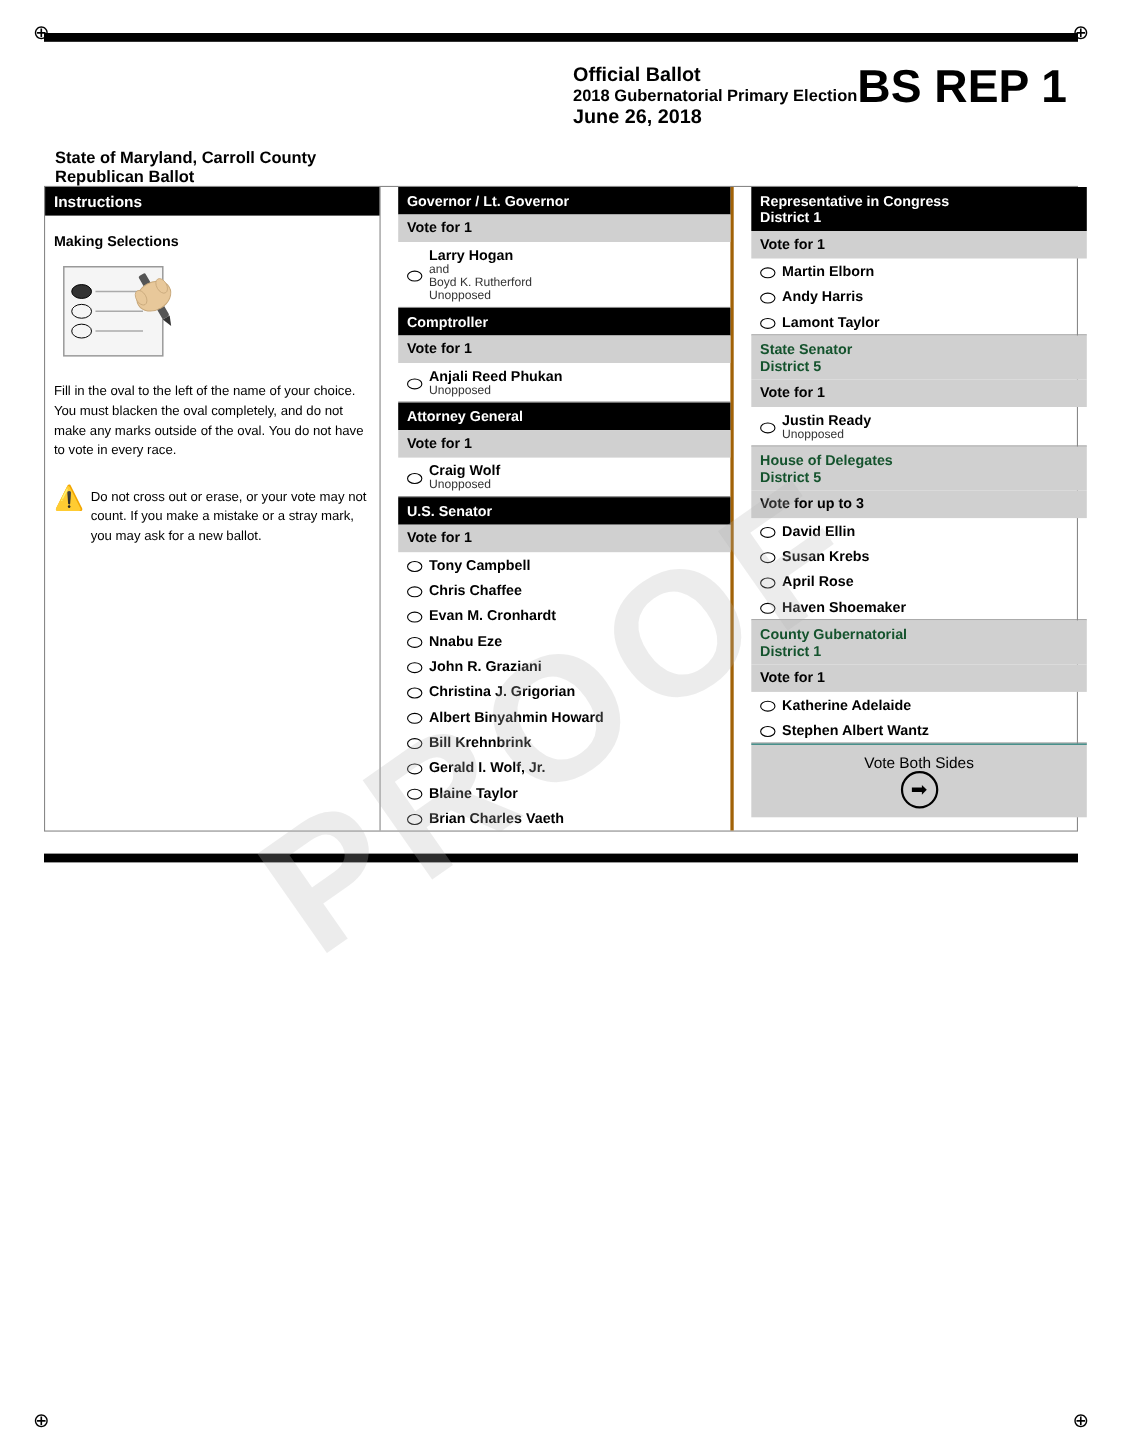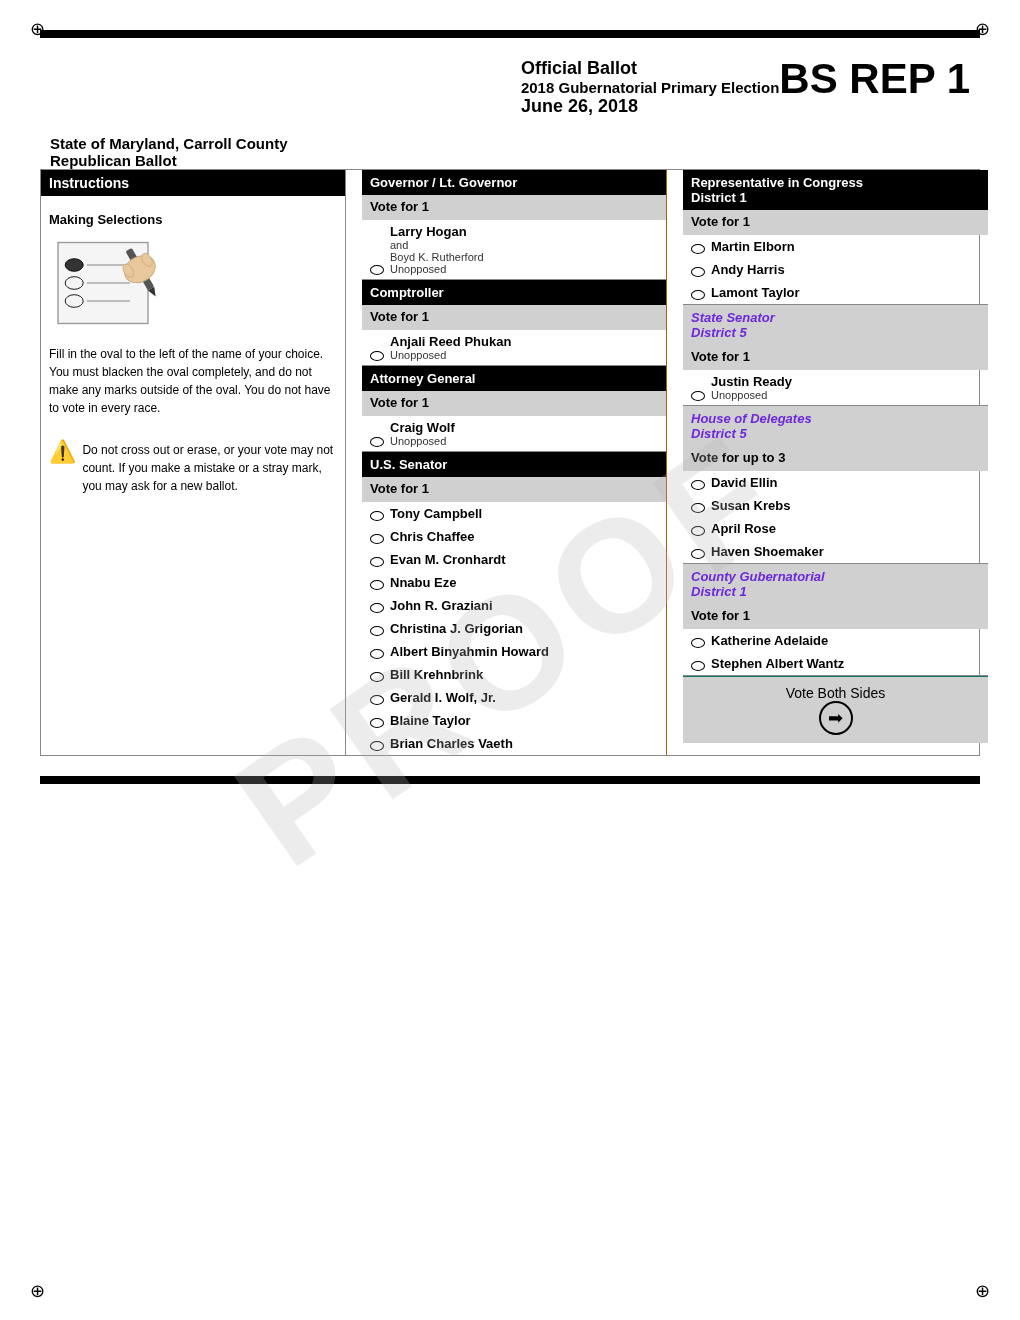--- a/index.html
+++ b/index.html
@@ -74,55 +74,54 @@
     
     .ballot-grid {
       display: grid;
       grid-template-columns: 305px 305px 305px;
       gap: 16px;
       border: 1px solid #888;
     }
 
     
     .col-left { border-right: 1px solid #888; }
-    .col-mid { border-right: 1px solid #a16207; }
+    .col-mid { border-right: 3px solid #a16207; }
     .col-right { }
 
     
     .section {
       border-bottom: 1px solid #888;
     }
     .section:last-child {
       border-bottom: none;
     }
 
     
     .section-header {
       background: #000;
       color: #fff;
       padding: 5px 8px;
       font-weight: bold;
       font-size: 13px;
     }
     .section-header.light {
       background: #d0d0d0;
-      color: #6d28d9;
-      font-style: italic;
+      color: #14532d;
     }
     .section-vote {
       padding: 4px 8px 6px 8px;
       font-size: 13px;
       font-weight: bold;
       background: #d0d0d0;
     }
 
     
     .candidate {
       display: flex;
-      align-items: flex-end;
+      align-items: center;
       padding: 4px 8px;
       font-size: 13px;
     }
     .candidate .oval {
       display: inline-block;
       width: 14px;
       height: 10px;
       border-radius: 50%;
       border: 1.5px solid #000;
       margin-right: 6px;

